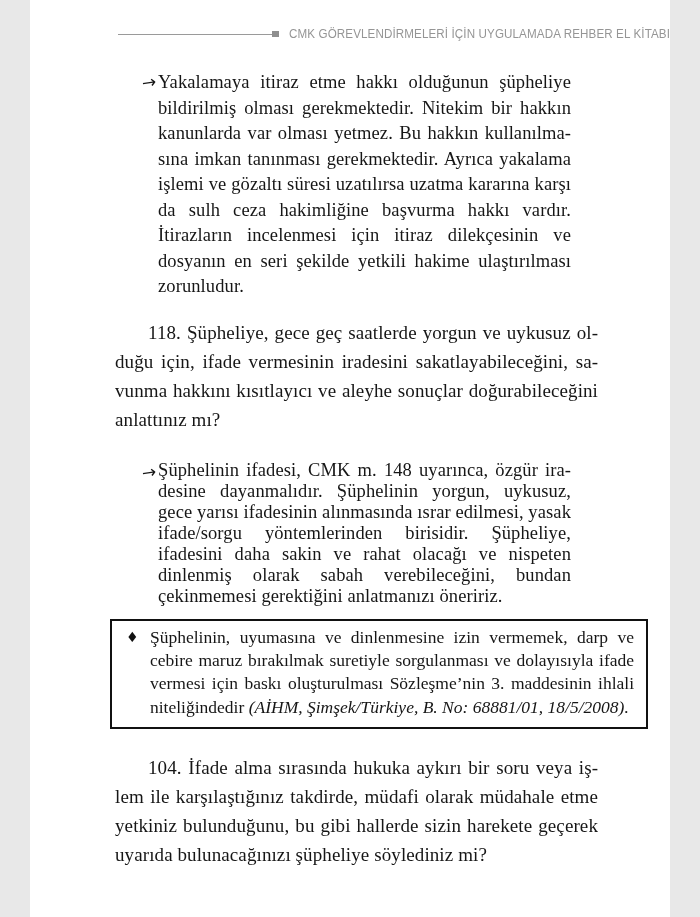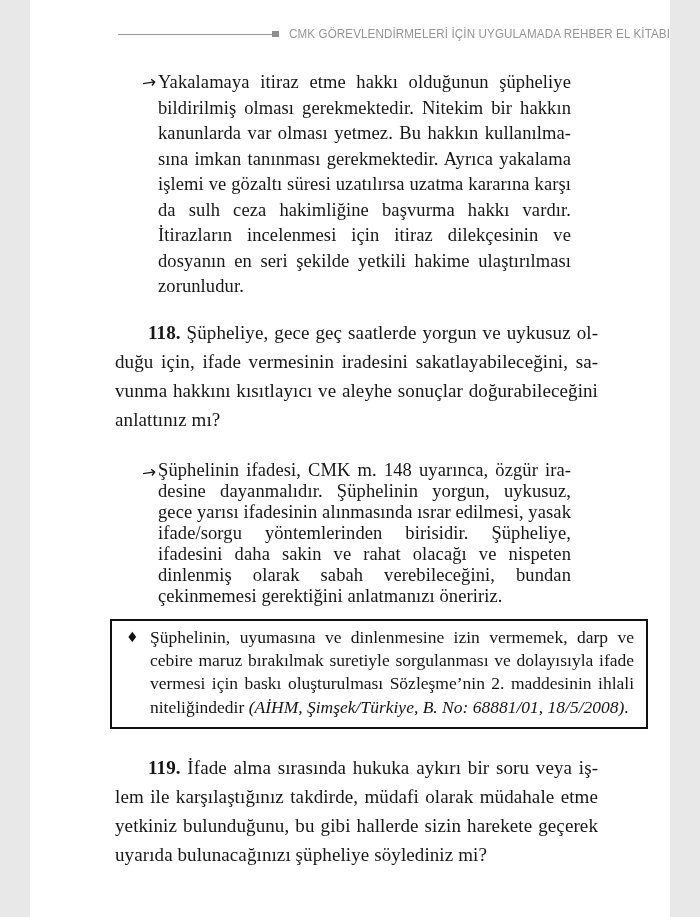--- a/index.html
+++ b/index.html
@@ -54,21 +54,21 @@
     letter-spacing:0.1px;
   }
   .bullet-item.second .bullet-text{line-height:21px;}
   .bullet-item.second .arrow{line-height:24.5px;}
 
   .numbered{
     font-size:19px;line-height:29px;
     text-indent:33px;
     letter-spacing:0.1px;
   }
-  .numbered .num{font-weight:bold;}
+  .numbered .num{font-weight:normal;}
   .p118{margin-top:18px;}
   .p119{margin-top:24px;}
 
   
   .note-box{
     margin-top:12px;
     margin-left:-5px;
     width:538px;
     box-sizing:border-box;
     border:2px solid #111;
@@ -109,20 +109,20 @@
 
     <p class="numbered jtext p118"><span class="num">118.</span> <span>Şüpheliye, gece geç saatlerde yorgun ve uykusuz ol­duğu için, ifade vermesinin iradesini sakatlayabileceğini, sa­vunma hakkını kısıtlayıcı ve aleyhe sonuçlar doğurabileceğini anlattınız mı?</span></p>
 
     <div class="bullet-item second">
       <span class="arrow"><span>→</span></span>
       <p class="bullet-text jtext">Şüphelinin ifadesi, CMK m. 148 uyarınca, özgür ira­desine dayanmalıdır. Şüphelinin yorgun, uykusuz, gece yarısı ifadesinin alınmasında ısrar edilmesi, yasak ifa­de/sorgu yöntemlerinden birisidir. Şüpheliye, ifadesini daha sakin ve rahat olacağı ve nispeten dinlenmiş ola­rak sabah verebileceğini, bundan çekinmemesi gerekti­ğini anlatmanızı öneririz.</p>
     </div>
 
     <div class="note-box">
       <span class="diamond">♦</span>
-      <p class="note-text jtext"><span>Şüphelinin, uyumasına ve dinlenmesine izin vermemek, darp ve cebire maruz bırakılmak suretiyle sorgulanması ve dolayısıyla ifade vermesi için baskı oluşturulması Sözleşme’nin 2. maddesinin ihlali niteliğindedir </span><span class="citation">(AİHM, Şimşek/Türkiye, B. No: 68881/01, 18/5/2008).</span></p>
+      <p class="note-text jtext"><span>Şüphelinin, uyumasına ve dinlenmesine izin vermemek, darp ve cebire maruz bırakılmak suretiyle sorgulanması ve dolayısıyla ifade vermesi için baskı oluşturulması Sözleşme’nin 3. maddesinin ihlali niteliğindedir </span><span class="citation">(AİHM, Şimşek/Türkiye, B. No: 68881/01, 18/5/2008).</span></p>
     </div>
 
-    <p class="numbered jtext p119"><span class="num">119.</span> <span>İfade alma sırasında hukuka aykırı bir soru veya iş­lem ile karşılaştığınız takdirde, müdafi olarak müdahale etme yetkiniz bulunduğunu, bu gibi hallerde sizin harekete geçerek uyarıda bulunacağınızı şüpheliye söylediniz mi?</span></p>
+    <p class="numbered jtext p119"><span class="num">104.</span> <span>İfade alma sırasında hukuka aykırı bir soru veya iş­lem ile karşılaştığınız takdirde, müdafi olarak müdahale etme yetkiniz bulunduğunu, bu gibi hallerde sizin harekete geçerek uyarıda bulunacağınızı şüpheliye söylediniz mi?</span></p>
 
   </div>
 
 </div>
 
 </body></html>

